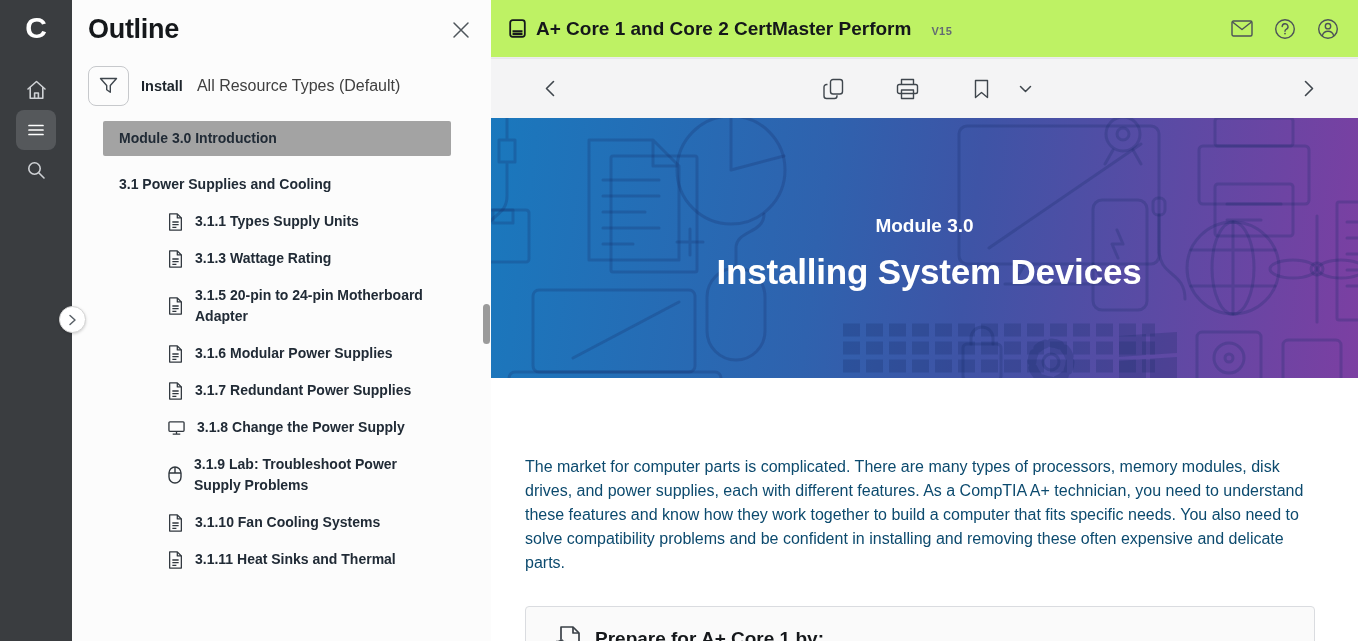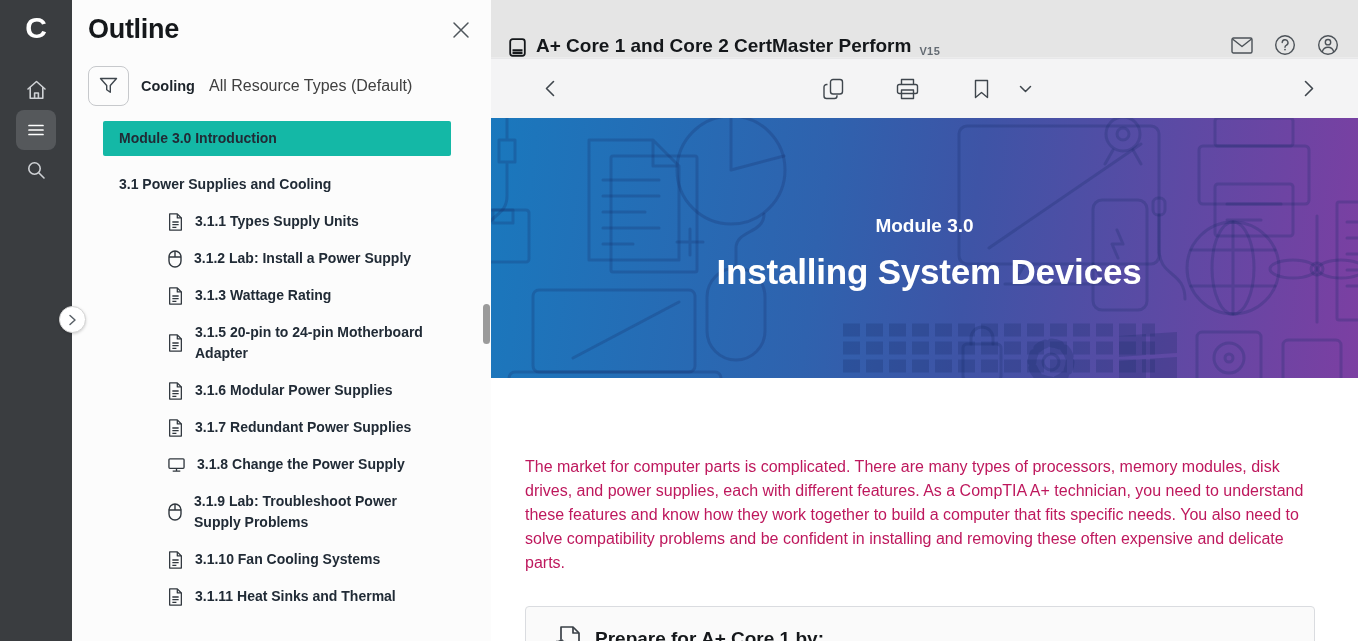--- a/index.html
+++ b/index.html
@@ -22,60 +22,60 @@
   .panel-title { font-size:27px; font-weight:700; color:#15181b; letter-spacing:-0.3px; }
   .panel-close { margin-top:6px; color:#4f565c; cursor:pointer; }
   .filter-row { display:flex; align-items:center; margin:21px 0 0 16px; }
   .filter-btn { width:41px; height:40px; border:1px solid #c7c9cc; border-radius:8px; background:#fcfcfc;
                 display:flex; align-items:center; justify-content:center; color:#3f464d; cursor:pointer; }
   .filter-showing { font-size:14.5px; font-weight:700; margin-left:12px; color:#1d242b; }
   .filter-value { font-size:16px; margin-left:14px; color:#404040; }
 
   .o-list { margin:15px 40px 0 31px; }
   .o-row { font-size:14px; color:#212b36; cursor:pointer; }
-  .o-row.current { background:#14b8a6; font-weight:700; padding:7px 16px; border-radius:2px; }
+  .o-row.current { background:#a3a3a3; font-weight:700; padding:7px 16px; border-radius:2px; }
   .o-row.section { font-weight:700; padding:9px 16px 8px; margin-top:9px; }
   .o-row.entry { display:flex; align-items:center; padding:8px 0 8px 65px; font-weight:700; min-height:37px; }
   .o-icon { flex:0 0 auto; margin-right:12px; color:#30373e; display:flex; }
   .o-label { line-height:21px; max-width:242px; }
 
   .panel-scrollthumb { position:absolute; right:1px; top:304px; width:7px; height:40px;
                        background:#9b9b9b; border-radius:4px; cursor:pointer; }
   .expand-toggle { position:absolute; left:59px; top:306px; width:27px; height:27px; border-radius:50%;
                    background:#fff; border:1px solid #d4d4d4; box-shadow:0 1px 3px rgba(0,0,0,.18);
                    display:flex; align-items:center; justify-content:center; color:#5a6168; cursor:pointer; z-index:6; }
 
   
   .main { position:absolute; left:491px; top:0; width:867px; height:641px; background:#fff; }
-  .main-header { height:58px; display:flex; align-items:flex-end; padding:0 18px 0 17px; background:#e5e5e5;
+  .main-header { height:58px; display:flex; align-items:center; padding:0 18px 0 17px; background:#bef264;
                  border-bottom:1px solid #ececec; }
   .course-icon { color:#15181b; margin-right:9px; }
   .course-title { font-size:19px; font-weight:700; color:#14171a; }
-  .course-version { font-size:11px; font-weight:700; color:#646b73; margin-left:8px; letter-spacing:.4px; margin-top:4px; }
+  .course-version { font-size:11px; font-weight:700; color:#646b73; margin-left:20px; letter-spacing:.4px; margin-top:4px; }
   .header-actions { margin-left:auto; display:flex; align-items:center; gap:19px; color:#4c5258; }
   .hact { width:24px; height:24px; display:flex; align-items:center; justify-content:center; cursor:pointer; }
 
   .toolbar { height:60px; background:#f4f4f5; border-top:1px solid #e7e7e9; display:flex; align-items:center;
              padding:0 36px 0 46px; color:#3f464d; }
   .tb-btn { width:26px; height:26px; display:flex; align-items:center; justify-content:center; cursor:pointer; }
   .tb-group { display:flex; align-items:center; gap:48px; margin:0 auto; }
   .tb-chevdown { margin-left:-30px; }
 
   
   .banner { position:relative; height:260px; overflow:hidden;
             background:linear-gradient(97deg,#1a78bd 0%,#2f62ae 38%,#3e54a6 55%,#7c3fa2 100%); }
   .banner-deco { position:absolute; inset:0; }
   .banner-text { position:absolute; inset:0; display:flex; flex-direction:column; align-items:center;
                  justify-content:center; gap:15px; color:#fff; padding-top:11px; }
   .banner-module { font-size:19px; font-weight:700; }
   .banner-title { font-size:35px; font-weight:700; letter-spacing:-0.2px;margin-left:9px; }
 
   
   .content { padding:77px 43px 0 34px; }
-  .intro { font-size:16px; line-height:24px; color:#be185d; }
+  .intro { font-size:16px; line-height:24px; color:#0c4a6e; }
   .prepare-card { margin-top:31px; background:#fafafa; border:1px solid #dadce0; border-radius:4px;
                   padding:17px 24px 20px 28px; display:flex; align-items:center; }
   .prepare-icon { color:#3a4047; margin-right:15px; flex:0 0 auto; }
   .prepare-heading { font-size:19px; font-weight:700; color:#15181b; }
 </style>
 </head>
 <body>
 
 <div class="rail">
   <div class="rail-logo">C</div>
@@ -110,50 +110,41 @@
       </svg>
     </div>
   </div>
 
   <div class="filter-row">
     <div class="filter-btn">
       <svg width="19" height="18" viewBox="0 0 19 18" fill="none" stroke="currentColor" stroke-width="1.4" stroke-linejoin="round">
         <path d="M1.5 1.5 h16 l-6.2 7 v6.8 l-3.6 -2.6 v-4.2 z"></path>
       </svg>
     </div>
-    <span class="filter-showing">Cooling</span>
+    <span class="filter-showing">Install</span>
     <span class="filter-value">All Resource Types (Default)</span>
   </div>
 
   <div class="o-list">
     <div class="o-row current">
       <span class="o-label">Module 3.0 Introduction</span>
     </div>
     <div class="o-row section">
       <span class="o-label">3.1 Power Supplies and Cooling</span>
     </div>
 
     <div class="o-row entry">
       <span class="o-icon">
         <svg width="15" height="18" viewBox="0 0 16 20" fill="none" stroke="currentColor" stroke-width="1.4" stroke-linejoin="round">
             <path d="M1.5 1 h8.5 l4.5 4.5 V19 H1.5 Z"></path>
             <path d="M10 1 v4.5 h4.5"></path>
             <path d="M4.5 10 h7 M4.5 13 h7 M4.5 16 h4.5"></path>
           </svg>
       </span>
       <span class="o-label">3.1.1 Types Supply Units</span>
-    </div>
-    <div class="o-row entry">
-      <span class="o-icon">
-        <svg width="14" height="18" viewBox="0 0 14 18" fill="none" stroke="currentColor" stroke-width="1.4" stroke-linejoin="round">
-            <rect x="1" y="1" width="12" height="16" rx="6"></rect>
-            <path d="M1 7 h12 M7 1 v6"></path>
-          </svg>
-      </span>
-      <span class="o-label">3.1.2 Lab: Install a Power Supply</span>
     </div>
     <div class="o-row entry">
       <span class="o-icon">
         <svg width="15" height="18" viewBox="0 0 16 20" fill="none" stroke="currentColor" stroke-width="1.4" stroke-linejoin="round">
             <path d="M1.5 1 h8.5 l4.5 4.5 V19 H1.5 Z"></path>
             <path d="M10 1 v4.5 h4.5"></path>
             <path d="M4.5 10 h7 M4.5 13 h7 M4.5 16 h4.5"></path>
           </svg>
       </span>
       <span class="o-label">3.1.3 Wattage Rating</span>

